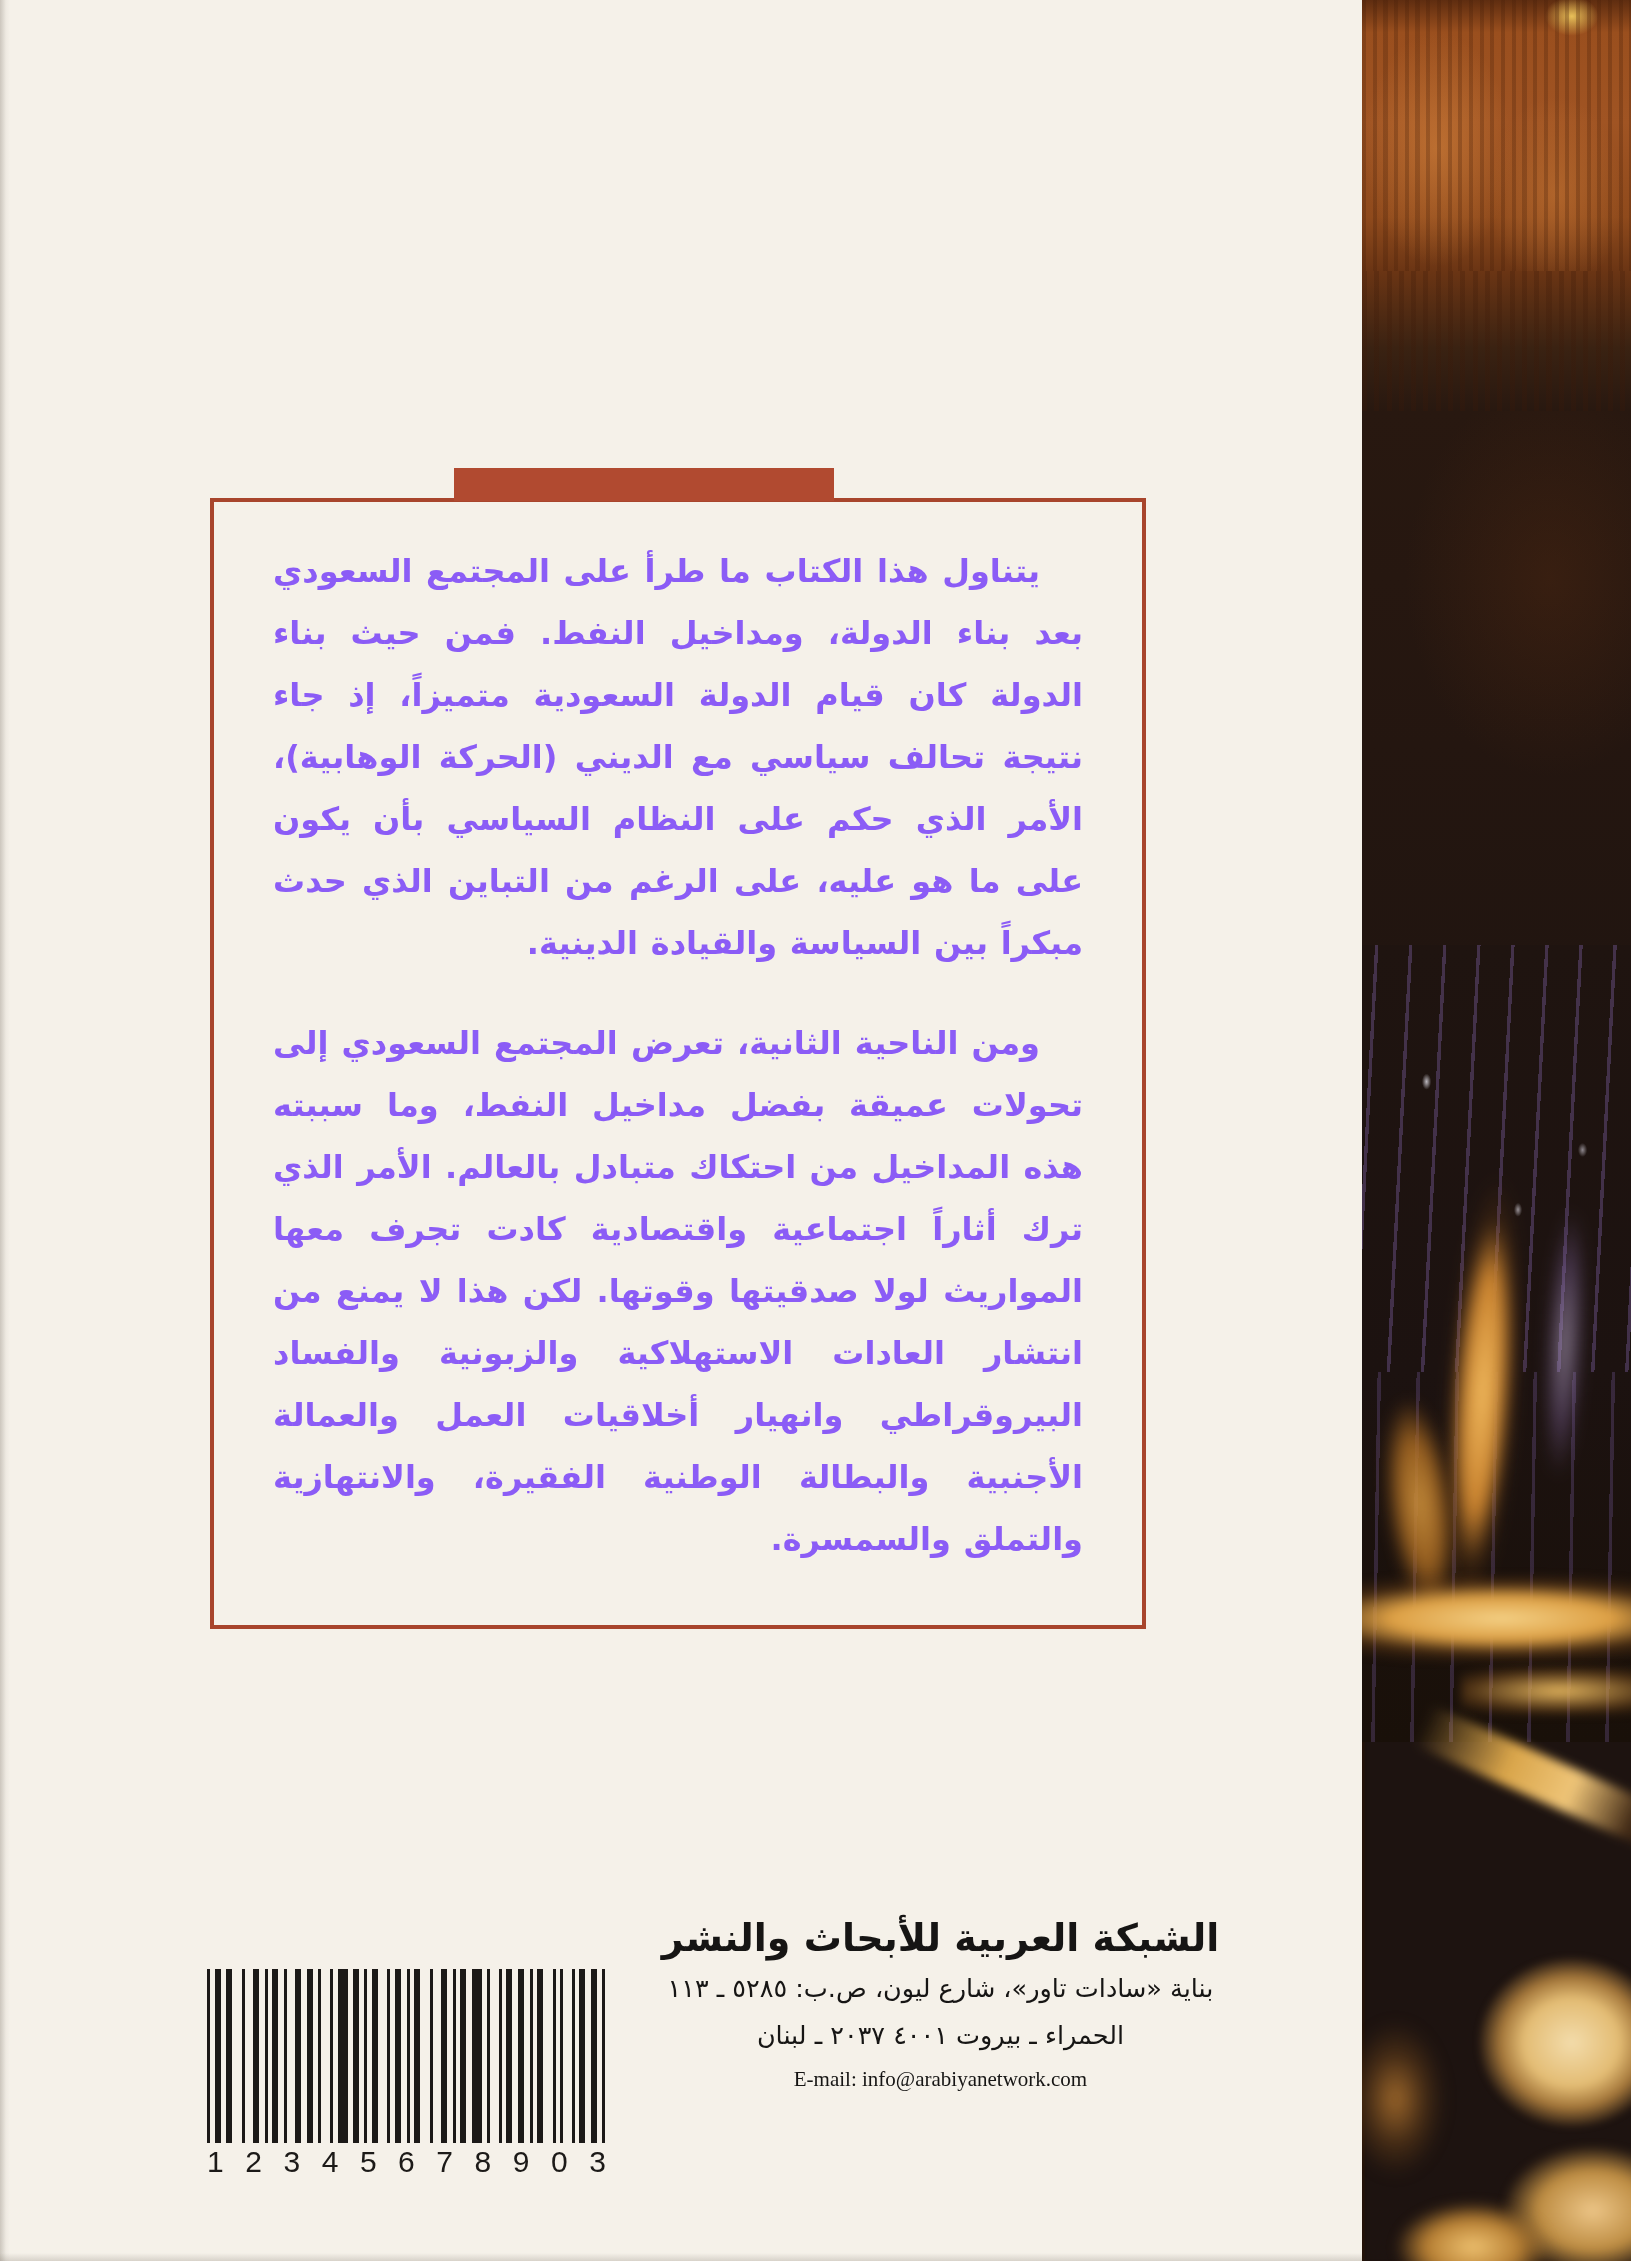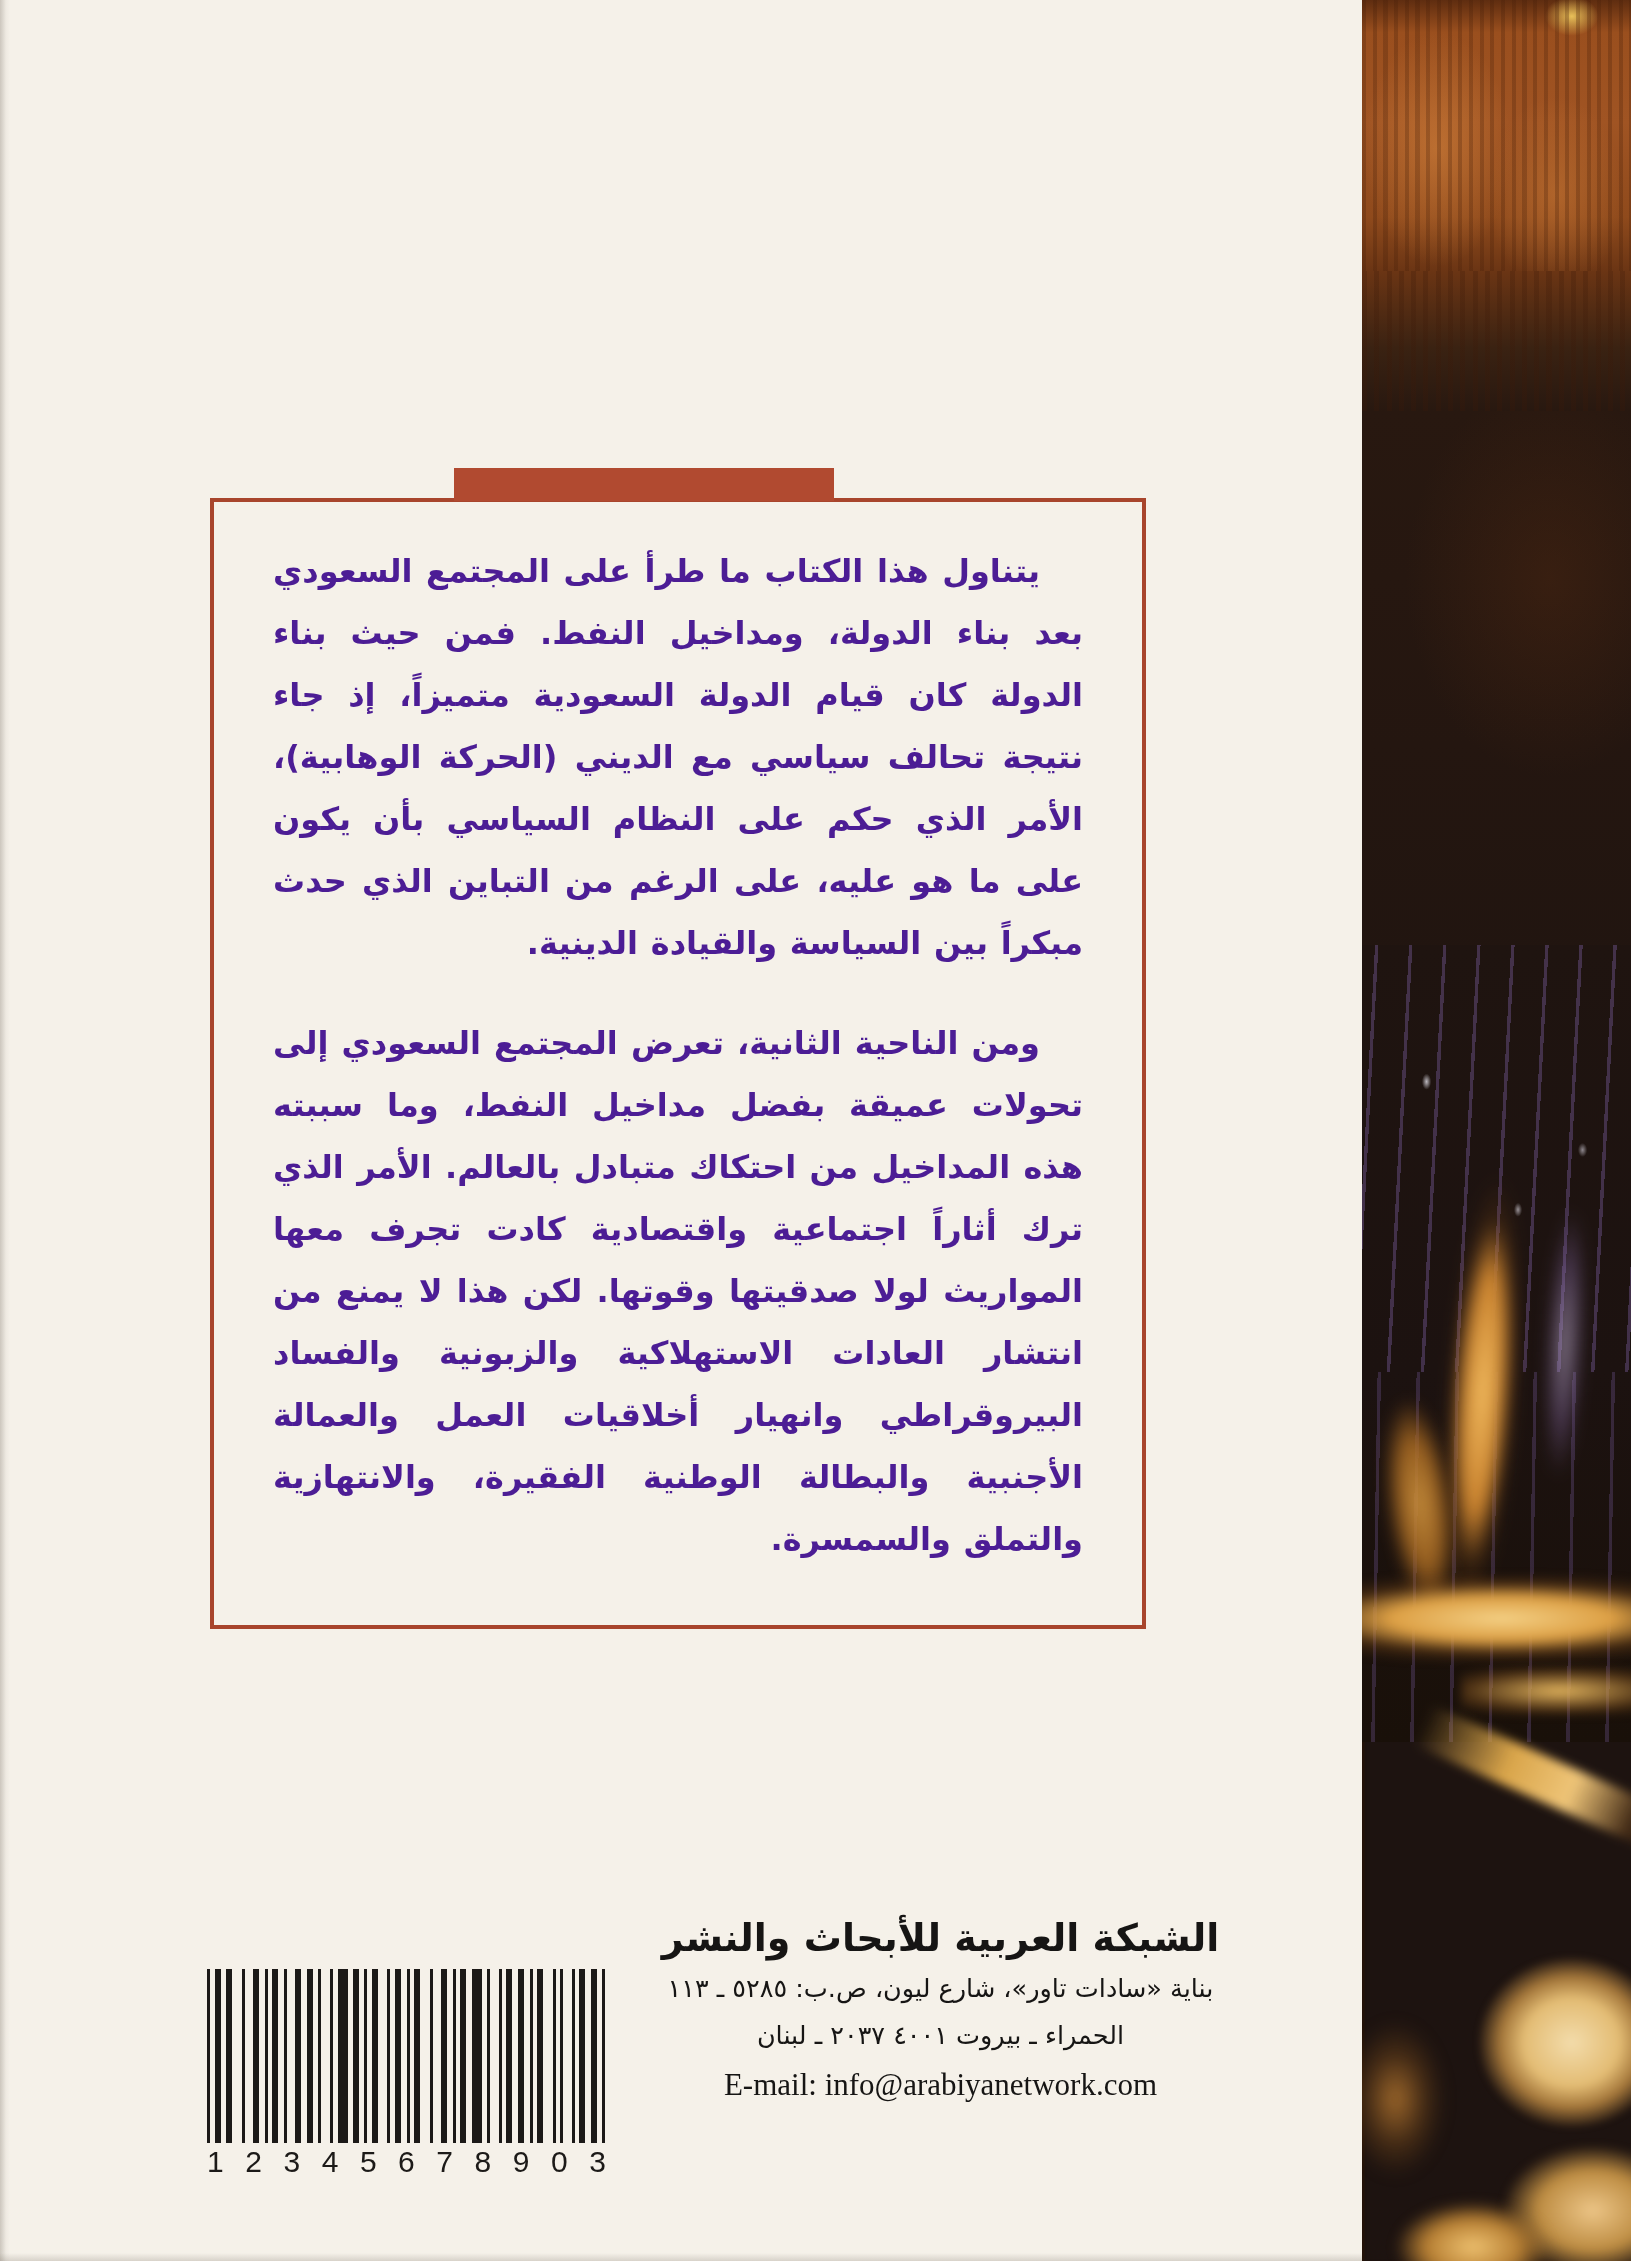--- a/index.html
+++ b/index.html
@@ -24,34 +24,34 @@
     background:#b14a30; z-index:3;
   }
   
   .blurb-box{
     position:absolute; left:210px; top:498px; width:936px; height:1131px;
     border:4.1px solid #a8452c; z-index:2;
     padding:38px 59px 0 59px; box-sizing:border-box;
   }
   .blurb-box p{
     margin:0 0 38px 0; direction:rtl; text-align:justify; text-align-last:right;
-    font-size:32px; font-weight:bold; color:#4c1d95; line-height:62px;
+    font-size:32px; font-weight:bold; color:#8b5cf6; line-height:62px;
     text-indent:43px; word-spacing:1.6px;
   }
   .blurb-box p.last-gap{margin-bottom:59px;}
   
   .publisher{
     position:absolute; left:624px; top:1916px; width:633px; text-align:center;
     direction:rtl; color:#161514;
   }
   .pub-name{font-size:38px; font-weight:bold; margin:0 0 13px 0;}
   .pub-line{font-size:25.5px; margin:0 0 17px 0;}
   .pub-phone{font-size:27px; margin:0 0 16.4px 0;}
   .pub-email{
-    direction:ltr; font-family:"Liberation Serif", serif; font-size:31px; margin:1.6px 0 0 0;
+    direction:ltr; font-family:"Liberation Serif", serif; font-size:21px; margin:1.6px 0 0 0;
   }
   
   .barcode{position:absolute; left:207px; top:1969px; width:399px; height:207px;}
   #barcode-bars{position:absolute; left:0; top:0; width:399px; height:174px;}
   #barcode-bars .bar{position:absolute; top:0; height:174px; background:#1c1a18;}
   #barcode-digits{
     position:absolute; left:0; top:176px; width:399px; display:flex;
     justify-content:space-between; font-family:"Liberation Sans", sans-serif;
     font-size:30px; color:#1c1a18;
   }

